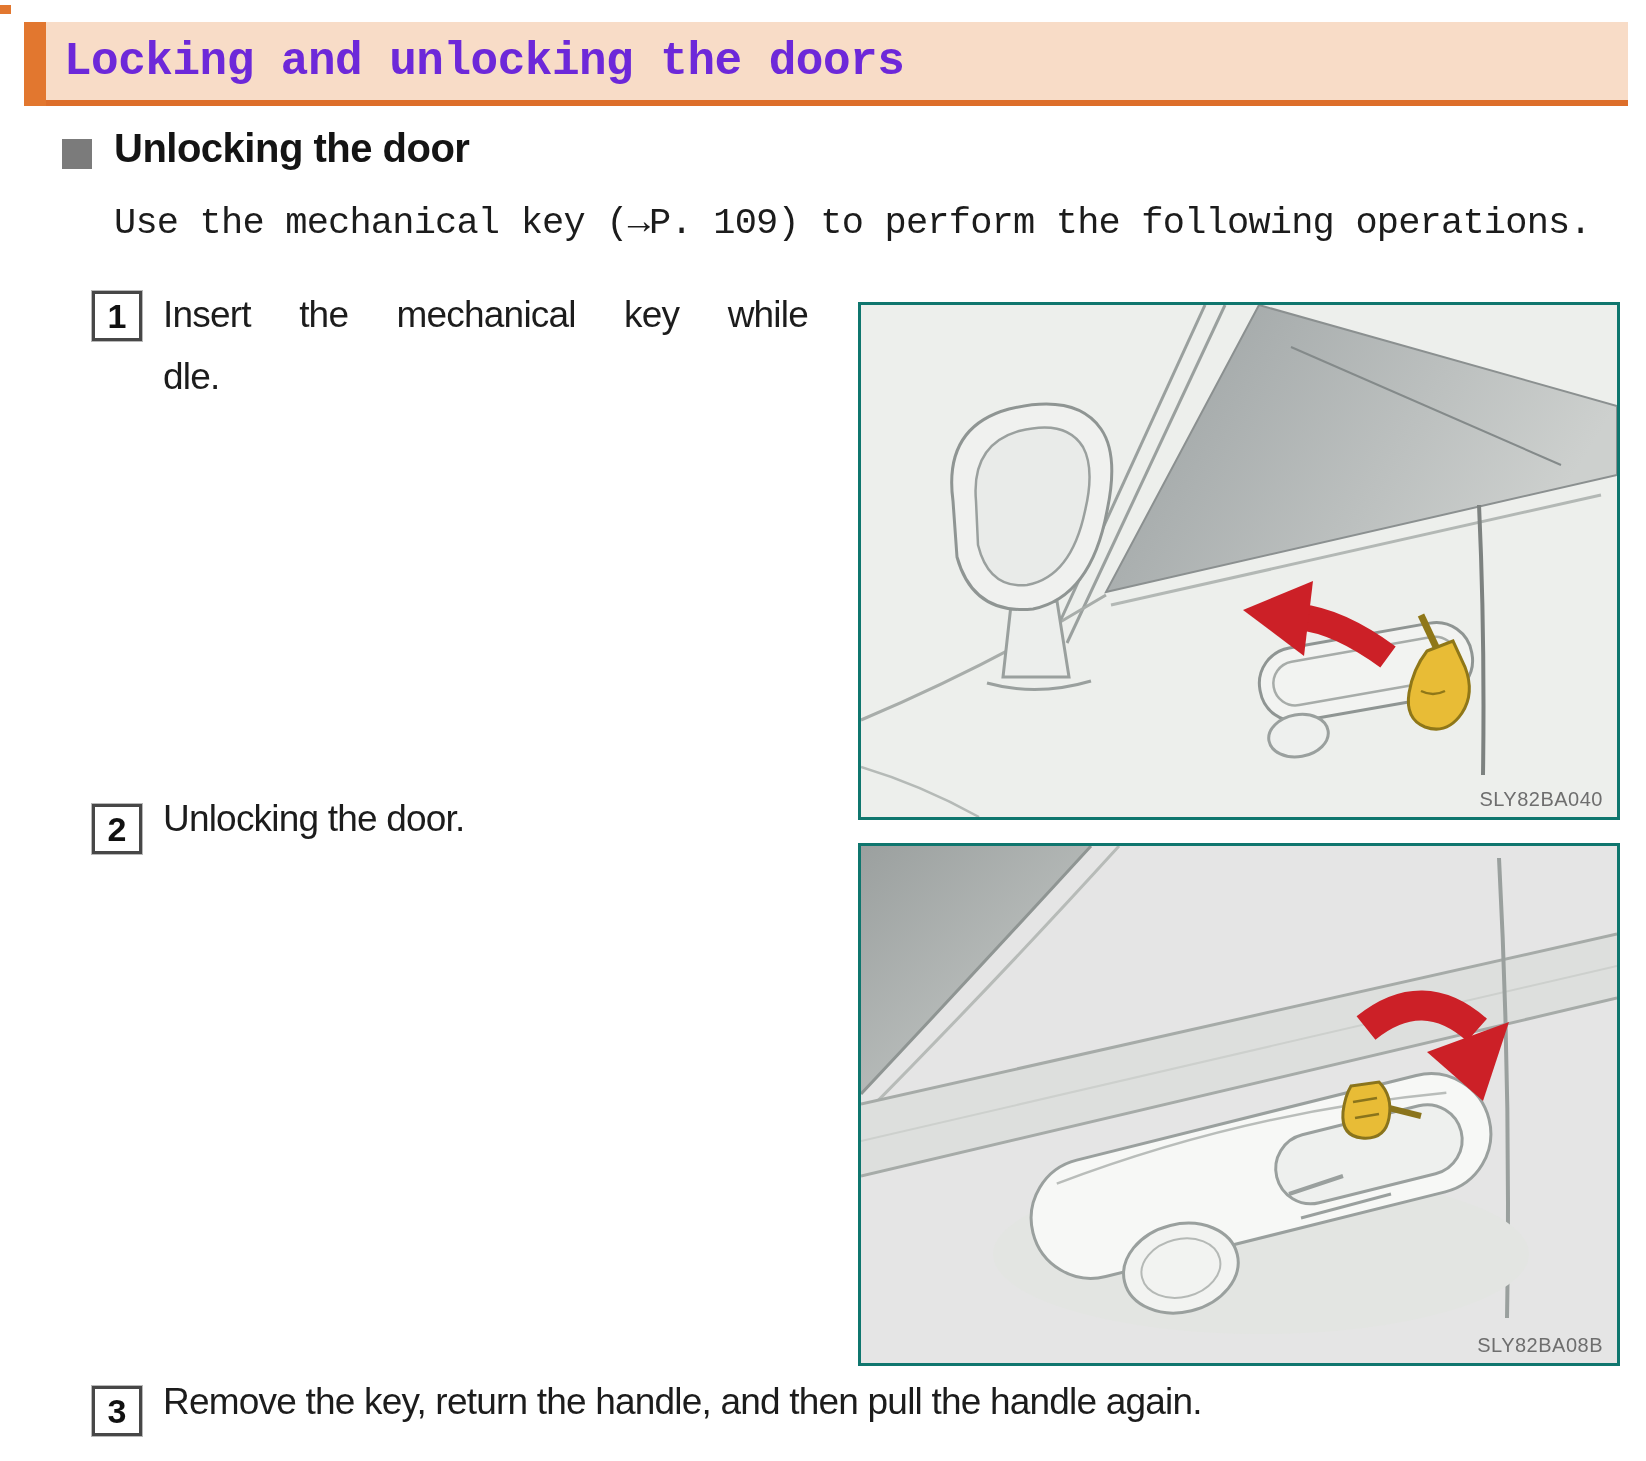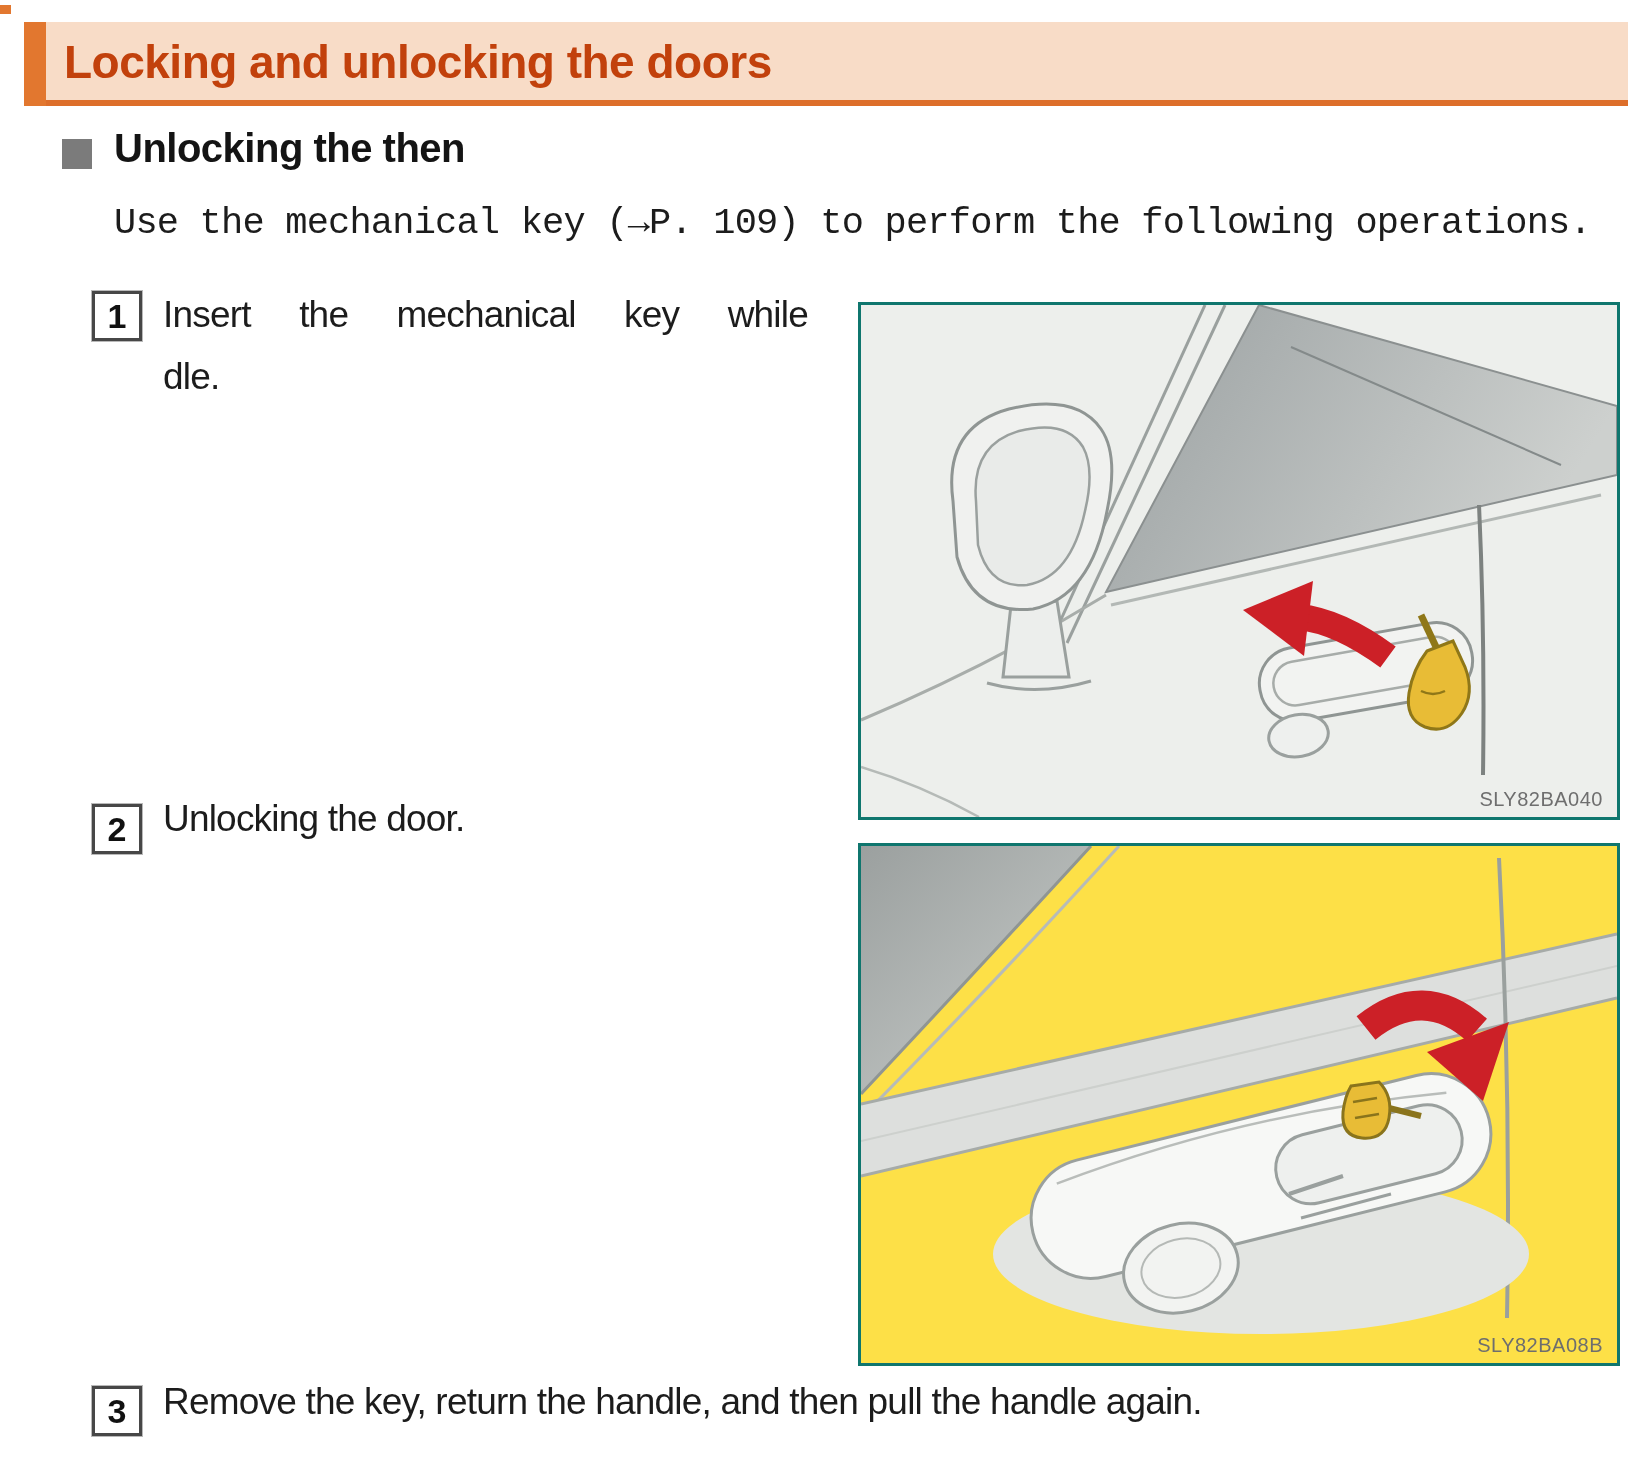--- a/index.html
+++ b/index.html
@@ -11,21 +11,21 @@
   .corner-mark{position:absolute;left:0;top:5px;width:11px;height:9px;background:#e2772f;}
 
   
   .title-band{
     position:absolute;left:24px;top:22px;width:1604px;height:78px;
     background:#f8dcc7;border-bottom:6px solid #dd6e2a;
   }
   .title-band-accent{position:absolute;left:0;top:0;width:22px;height:84px;background:#e2772f;}
   .page-title{
     position:absolute;left:40px;top:0;margin:0;height:78px;line-height:80px;
-    font-size:46px;font-weight:700;letter-spacing:-0.5px;color:#c2410c;white-space:nowrap;
+    font-size:46px;font-weight:700;letter-spacing:-0.5px;color:#6d28d9;white-space:nowrap;font-family:Liberation Mono, monospace;
   }
 
   
   .bullet{position:absolute;left:62px;top:139px;width:30px;height:30px;background:#7b7b7b;}
   .subsection-title{
     position:absolute;left:114px;top:126px;margin:0;font-size:40px;font-weight:700;
     letter-spacing:-0.5px;color:#141414;white-space:nowrap;
   }
   .intro{
     position:absolute;left:114px;top:202px;margin:0;font-size:37px;font-weight:400;
@@ -46,41 +46,41 @@
   .step1-text{left:163px;top:284px;width:645px;line-height:62px;}
   .jline{text-align:justify;text-align-last:justify;}
   .step2-text{left:163px;top:798px;white-space:nowrap;}
   .step3-text{left:163px;top:1381px;white-space:nowrap;}
 
   
   .figure{
     position:absolute;left:858px;background:#edefec;border:3px solid #0f766e;box-sizing:content-box;
   }
   .figure-1{top:302px;width:756px;height:512px;}
-  .figure-2{top:843px;width:756px;height:517px;background:#fde047;}
+  .figure-2{top:843px;width:756px;height:517px;background:#e5e5e5;}
   .figure svg{position:absolute;left:0;top:0;}
   .fig-code{
     position:absolute;right:14px;bottom:6px;font-size:20px;color:#6e6e6e;
     letter-spacing:0.5px;font-family:"Liberation Sans","DejaVu Sans",sans-serif;
   }
 </style>
 </head>
 <body>
 
 <div class="page">
 
   <div class="corner-mark"></div>
 
   <header class="title-band">
     <div class="title-band-accent"></div>
     <h1 class="page-title">Locking and unlocking the doors</h1>
   </header>
 
   <span class="bullet"></span>
-  <h2 class="subsection-title">Unlocking the then</h2>
+  <h2 class="subsection-title">Unlocking the door</h2>
 
   <p class="intro">Use the mechanical key (→P. 109) to perform the following operations.</p>
 
   <div class="step-num num1">
     <span>1</span>
   </div>
   <div class="step-text step1-text">
     <div class="jline">Insert the mechanical key while</div>
     <div>dle.</div>
   </div>

